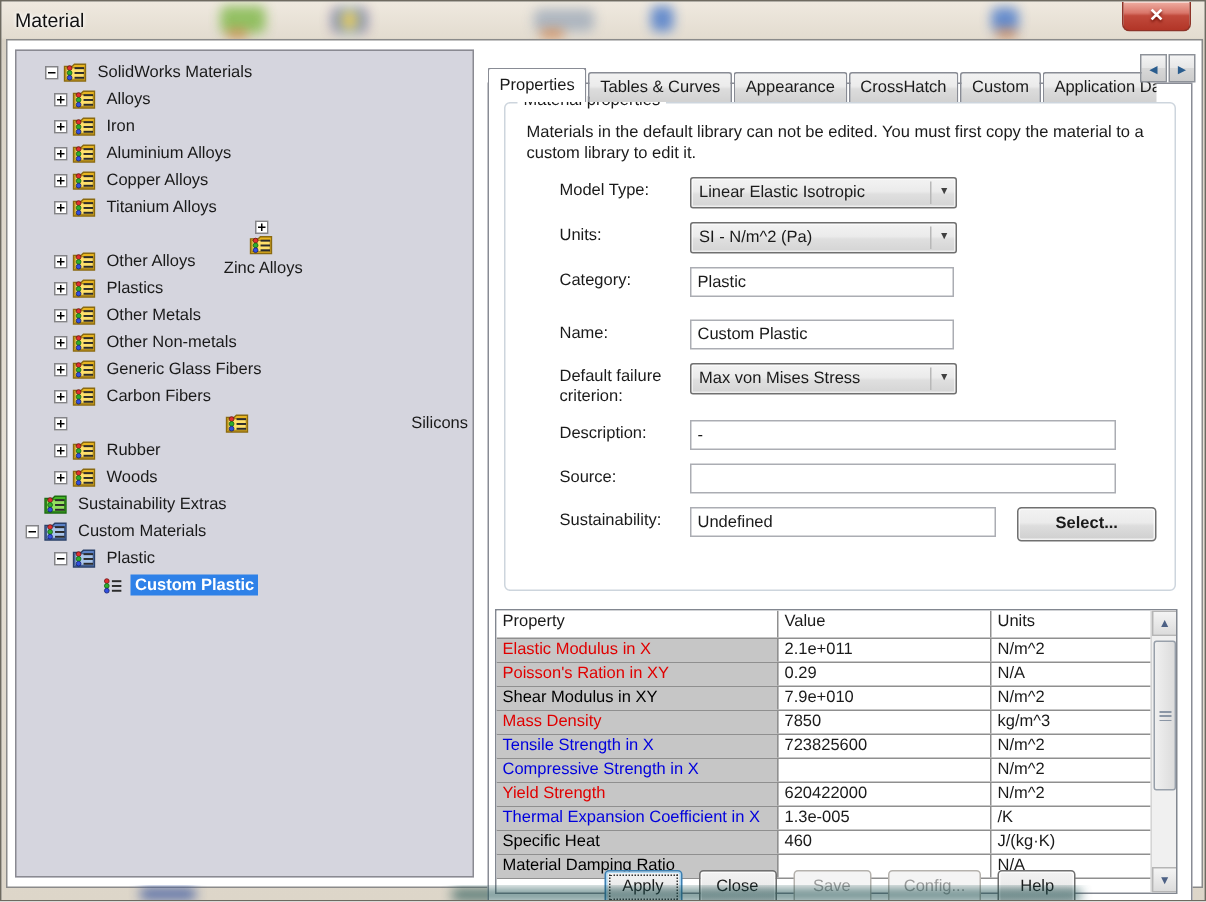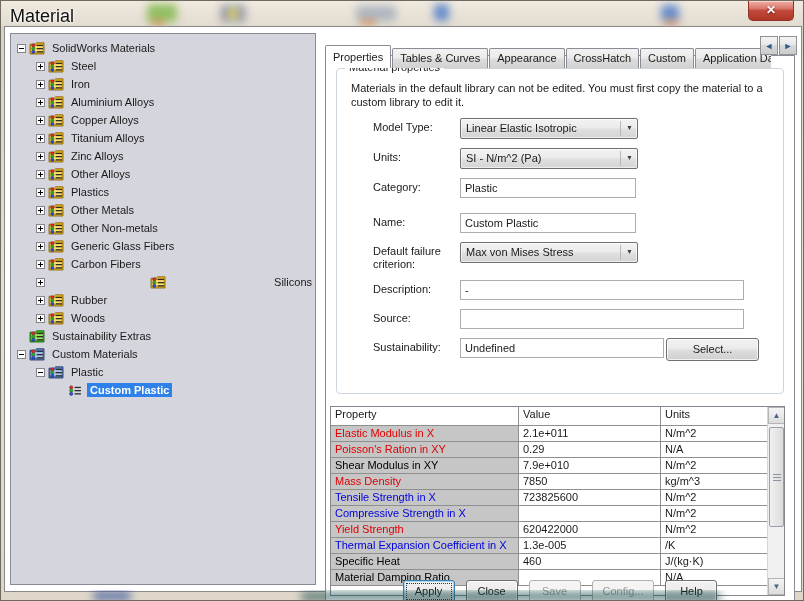--- a/index.html
+++ b/index.html
@@ -4,21 +4,21 @@
 <style>
   * { margin:0; padding:0; box-sizing:border-box; }
   html,body { width:804px; height:601px; overflow:hidden;
     font-family:"Liberation Sans", sans-serif; font-size:11px; color:#1a1a1a; }
 
   
   .frame { position:relative; width:804px; height:601px;
     background:linear-gradient(#efe9df,#e3dcd0 24px,#d8d1c4 26px,#e6e0d5 50%,#ddd6c9);
     border:1px solid #6e6a60; overflow:hidden; }
   .titlebar { position:absolute; left:0; top:0; width:100%; height:25px; }
-  .title-text { position:absolute; left:9px; top:5px; font-size:18px; color:#111;
+  .title-text { position:absolute; left:9px; top:5px; font-size:13px; color:#111;
     text-shadow:0 0 3px #fff,0 0 3px #fff; }
   .blob { position:absolute; filter:blur(4px); opacity:.75; border-radius:4px; }
   .close-btn { position:absolute; right:9px; top:0; width:46px; height:20px;
     background:linear-gradient(#f0b0a4,#d9766a 40%,#c14a3c 50%,#b23527);
     border:1px solid #8e3328; border-top:none; border-radius:0 0 5px 5px;
     color:#fff; font-weight:bold; font-size:12px; text-align:center; line-height:19px;
     text-shadow:0 1px 2px #701007; box-shadow:inset 0 1px 0 rgba(255,255,255,.5); cursor:pointer; }
 
   
   .client { position:absolute; left:3px; top:25px; width:798px; height:566px;
@@ -60,21 +60,21 @@
   .notice { padding:12px 8px 0 14px; line-height:14px; }
   .frow { display:flex; align-items:flex-start; margin:9px 10px 0 36px; }
   .frow .flabel { width:87px; flex:0 0 87px; padding-top:3px; line-height:13px; }
   .combo { height:21px; border:1px solid #707070; border-radius:2px; position:relative;
     background:linear-gradient(#f3f3f3,#ebebeb 45%,#dfdfdf 55%,#d4d4d4);
     padding:3px 20px 0 5px; white-space:nowrap; overflow:hidden; cursor:pointer;
     box-shadow:inset 0 0 0 1px rgba(255,255,255,.6); }
   .combo::after { content:"▼"; position:absolute; right:4px; top:5px; font-size:7px; color:#404040; }
   .combo::before { content:""; position:absolute; right:16px; top:2px; bottom:2px; width:1px; background:#b8b8b8; }
   .tinput { height:20px; border:1px solid #abadb3; background:#fff; padding:3px 4px 0; overflow:hidden; white-space:nowrap; }
-  .select-btn { margin-left:2px; min-width:93px; height:23px; }
+  .select-btn { margin-left:14px; min-width:93px; height:23px;font-weight:bold; }
 
   
   .wbtn { display:inline-block; border:1px solid #707070; border-radius:3px;
     background:linear-gradient(#f2f2f2,#ebebeb 45%,#dddddd 55%,#cfcfcf);
     font-family:"Liberation Sans",sans-serif; font-size:11px; color:#1a1a1a;
     text-align:center; padding:4px 10px 0; height:23px; cursor:pointer;
     box-shadow:inset 0 0 0 1px rgba(255,255,255,.7); }
   .wbtn.disabled { color:#9b9b9b; border-color:#b5b2ad; background:#f4f4f4; box-shadow:none; cursor:default; }
   .wbtn.focused { border-color:#3c7fb1; outline:1px dotted #333; outline-offset:-4px;
     box-shadow:0 0 0 1px #a9d4f0 inset; }
@@ -121,21 +121,21 @@
     <div class="blob" style="left:433px;top:3px;width:15px;height:17px;background:#3a6fc8"></div>
     <div class="blob" style="left:660px;top:4px;width:18px;height:16px;background:#3a6fc8"></div>
     <div class="blob" style="left:663px;top:19px;width:14px;height:5px;background:#d2691e"></div>
     <span class="title-text">Material</span>
     <div class="close-btn">✕</div>
   </div>
 
   <div class="client">
 
     <div class="tree" id="tree">
-        <div class="trow" style="padding-left: 6px;">
+        <div class="trow" style="padding-left: 19px;">
           <span class="twisty minus"></span>
           <span class="ticon"><svg width="16" height="15" viewBox="0 0 16 15">
     <path d="M1 3.2 L6.2 3.2 L7.6 1.8 L15 1.8 L15 13 L1 13 Z" fill="#e8b520" stroke="#8a6a10" stroke-width=".9"></path>
     <rect x="2" y="4.2" width="12.1" height="7.6" fill="#ffe06a" stroke="#8a6a10" stroke-width=".5"></rect>
     <circle cx="4.4" cy="4.4" r="1.6" fill="#e03030" stroke="#6a1010" stroke-width=".5"></circle>
     <circle cx="4.4" cy="7.6" r="1.6" fill="#2fae2f" stroke="#0e5c0e" stroke-width=".5"></circle>
     <circle cx="4.4" cy="10.8" r="1.6" fill="#3050e0" stroke="#101a6a" stroke-width=".5"></circle>
               <rect x="7.7" y="3.8" width="6.3" height="1.3" fill="#2c2c2c"></rect>
     <rect x="7.7" y="7" width="6.3" height="1.3" fill="#2c2c2c"></rect>
     <rect x="7.7" y="10.2" width="6.3" height="1.3" fill="#2c2c2c"></rect>
@@ -147,21 +147,21 @@
           <span class="ticon"><svg width="16" height="15" viewBox="0 0 16 15">
     <path d="M1 3.2 L6.2 3.2 L7.6 1.8 L15 1.8 L15 13 L1 13 Z" fill="#e8b520" stroke="#8a6a10" stroke-width=".9"></path>
     <rect x="2" y="4.2" width="12.1" height="7.6" fill="#ffe06a" stroke="#8a6a10" stroke-width=".5"></rect>
     <circle cx="4.4" cy="4.4" r="1.6" fill="#e03030" stroke="#6a1010" stroke-width=".5"></circle>
     <circle cx="4.4" cy="7.6" r="1.6" fill="#2fae2f" stroke="#0e5c0e" stroke-width=".5"></circle>
     <circle cx="4.4" cy="10.8" r="1.6" fill="#3050e0" stroke="#101a6a" stroke-width=".5"></circle>
               <rect x="7.7" y="3.8" width="6.3" height="1.3" fill="#2c2c2c"></rect>
     <rect x="7.7" y="7" width="6.3" height="1.3" fill="#2c2c2c"></rect>
     <rect x="7.7" y="10.2" width="6.3" height="1.3" fill="#2c2c2c"></rect>
             </svg></span>
-          <span class="tlabel">Steel</span>
+          <span class="tlabel">Alloys</span>
         </div>
         <div class="trow" style="padding-left: 25px;">
           <span class="twisty plus"></span>
           <span class="ticon"><svg width="16" height="15" viewBox="0 0 16 15">
     <path d="M1 3.2 L6.2 3.2 L7.6 1.8 L15 1.8 L15 13 L1 13 Z" fill="#e8b520" stroke="#8a6a10" stroke-width=".9"></path>
     <rect x="2" y="4.2" width="12.1" height="7.6" fill="#ffe06a" stroke="#8a6a10" stroke-width=".5"></rect>
     <circle cx="4.4" cy="4.4" r="1.6" fill="#e03030" stroke="#6a1010" stroke-width=".5"></circle>
     <circle cx="4.4" cy="7.6" r="1.6" fill="#2fae2f" stroke="#0e5c0e" stroke-width=".5"></circle>
     <circle cx="4.4" cy="10.8" r="1.6" fill="#3050e0" stroke="#101a6a" stroke-width=".5"></circle>
               <rect x="7.7" y="3.8" width="6.3" height="1.3" fill="#2c2c2c"></rect>
@@ -205,21 +205,21 @@
     <rect x="2" y="4.2" width="12.1" height="7.6" fill="#ffe06a" stroke="#8a6a10" stroke-width=".5"></rect>
     <circle cx="4.4" cy="4.4" r="1.6" fill="#e03030" stroke="#6a1010" stroke-width=".5"></circle>
     <circle cx="4.4" cy="7.6" r="1.6" fill="#2fae2f" stroke="#0e5c0e" stroke-width=".5"></circle>
     <circle cx="4.4" cy="10.8" r="1.6" fill="#3050e0" stroke="#101a6a" stroke-width=".5"></circle>
               <rect x="7.7" y="3.8" width="6.3" height="1.3" fill="#2c2c2c"></rect>
     <rect x="7.7" y="7" width="6.3" height="1.3" fill="#2c2c2c"></rect>
     <rect x="7.7" y="10.2" width="6.3" height="1.3" fill="#2c2c2c"></rect>
             </svg></span>
           <span class="tlabel">Titanium Alloys</span>
         </div>
-        <div class="trow" style="padding-left: 25px;">
+        <div class="trow" style="padding-left: 25px; flex-direction: column;">
           <span class="twisty plus"></span>
           <span class="ticon"><svg width="16" height="15" viewBox="0 0 16 15">
     <path d="M1 3.2 L6.2 3.2 L7.6 1.8 L15 1.8 L15 13 L1 13 Z" fill="#e8b520" stroke="#8a6a10" stroke-width=".9"></path>
     <rect x="2" y="4.2" width="12.1" height="7.6" fill="#ffe06a" stroke="#8a6a10" stroke-width=".5"></rect>
     <circle cx="4.4" cy="4.4" r="1.6" fill="#e03030" stroke="#6a1010" stroke-width=".5"></circle>
     <circle cx="4.4" cy="7.6" r="1.6" fill="#2fae2f" stroke="#0e5c0e" stroke-width=".5"></circle>
     <circle cx="4.4" cy="10.8" r="1.6" fill="#3050e0" stroke="#101a6a" stroke-width=".5"></circle>
               <rect x="7.7" y="3.8" width="6.3" height="1.3" fill="#2c2c2c"></rect>
     <rect x="7.7" y="7" width="6.3" height="1.3" fill="#2c2c2c"></rect>
     <rect x="7.7" y="10.2" width="6.3" height="1.3" fill="#2c2c2c"></rect>

